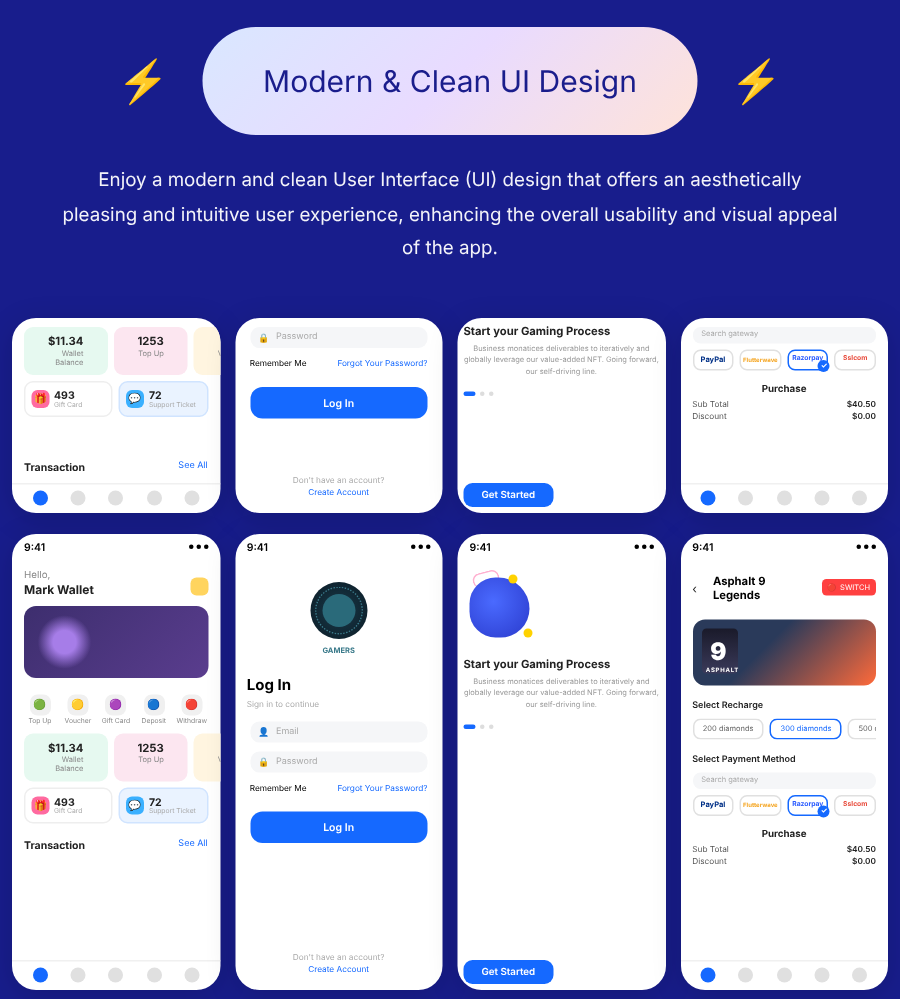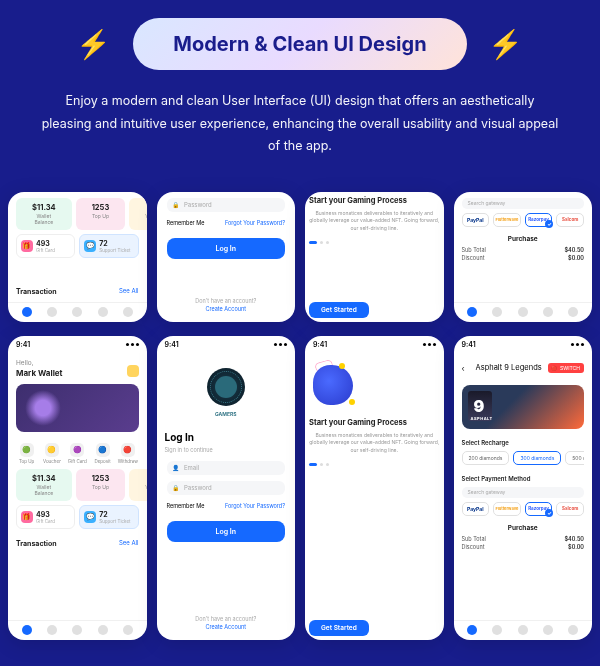--- a/index.html
+++ b/index.html
@@ -1,32 +1,32 @@
 <!DOCTYPE html>
 <html><head>
 <meta charset="utf-8">
 <style>
 *{margin:0;padding:0;box-sizing:border-box;font-family:'Inter',-apple-system,BlinkMacSystemFont,sans-serif}
 body{width:600px;height:666px;overflow:hidden;background:#181d8c}
 .hdr{background:#181d8c;padding:18px 30px 24px}
 .ttl-row{display:flex;align-items:center;justify-content:center;gap:22px;margin-bottom:20px}
 .bolt{font-size:28px;color:#ffd200}
-.ttl-pill{background:linear-gradient(135deg,#d9e7ff 0%,#e9dbff 50%,#ffe3d9 100%);padding:14px 40px;border-radius:999px;font-weight:700;font-size:20px;color:#1a1d8c}
+.ttl-pill{background:linear-gradient(135deg,#d9e7ff 0%,#e9dbff 50%,#ffe3d9 100%);padding:24px 40px;border-radius:999px;font-weight:400;font-size:20px;color:#1a1d8c}
 .desc{text-align:center;color:#ffffff;font-size:12.5px;line-height:1.8;max-width:520px;margin:0 auto;opacity:.95}
 .grid-wrap{padding:10px 8px;display:flex;flex-direction:column;gap:14px}
 .row{display:flex;gap:10px;justify-content:space-between}
 .card{background:#fff;border-radius:16px;flex:1;min-width:0;overflow:hidden;box-shadow:0 4px 20px rgba(0,0,0,.15);position:relative;display:flex;flex-direction:column}
 .card.short{height:130px}
 .card.tall{height:304px}
 .sbar{display:flex;justify-content:space-between;align-items:center;padding:4px 8px;font-size:7px;color:#000;font-weight:600}
 .dots{display:flex;gap:2px}
 .dot{width:3px;height:3px;border-radius:50%;background:#000}
 .inner{padding:6px 8px;flex:1;display:flex;flex-direction:column}
 .stat-row{display:flex;gap:4px;margin-bottom:4px}
-.stat{flex:1;border-radius:6px;padding:5px 16px;text-align:center}
+.stat{flex:1;border-radius:6px;padding:5px 16px;text-align:right}
 .stat .v{font-size:7.5px;font-weight:700;color:#222}
 .stat .l{font-size:5px;color:#888;margin-top:1px}
 .stat.g{background:#e6f9f0}
 .stat.p{background:#fce6f0}
 .stat.y{background:#fff5e0}
 .grow{display:flex;gap:4px;margin-bottom:4px}
 .gc{flex:1;border:1px solid #eee;border-radius:6px;padding:4px;display:flex;align-items:center;gap:3px}
 .gc.fill{background:#eaf3ff;border-color:#d0e4ff}
 .ic{width:12px;height:12px;border-radius:4px;display:flex;align-items:center;justify-content:center;font-size:7px;color:#fff}
 .tx{font-size:7px;font-weight:700;color:#222;flex:1}
@@ -82,21 +82,21 @@
 .logo-inner{width:22px;height:22px;background:#2a6a7a;border-radius:50%}
 .lg-t{font-size:10px;font-weight:700;margin-top:6px;margin-bottom:4px}
 .ob-img{width:48px;height:48px;position:relative;margin:4px 0}
 .ob-img .blob{position:absolute;inset:4px;background:radial-gradient(circle at 40% 40%,#4a6aff,#2a3acc);border-radius:50% 60% 55% 50%}
 .ob-img .spark{position:absolute;width:6px;height:6px;background:#ffd200;border-radius:50%}
 .ob-img .s1{top:2px;left:30px}
 .ob-img .s2{bottom:4px;right:2px}
 .ob-img .squig{position:absolute;top:0;left:6px;width:18px;height:10px;border:1.5px solid #ffb0d0;border-radius:10px;border-bottom:none;transform:rotate(-15deg)}
 .top-nav{display:flex;align-items:center;gap:6px;padding:4px 0;margin-bottom:4px}
 .back{width:8px;height:8px;display:flex;align-items:center;font-size:8px;color:#222}
-.top-nav .tt{font-size:7.5px;font-weight:400}
+.top-nav .tt{font-size:7.5px;font-weight:700}
 .top-nav .tag{margin-left:auto;background:#ff4040;color:#fff;font-size:5px;padding:2px 4px;border-radius:3px;display:flex;align-items:center;gap:2px}
 .game-img{height:44px;border-radius:8px;background:linear-gradient(135deg,#2a3a5a 40%,#ff6a3a 100%);margin-bottom:6px;position:relative;overflow:hidden}
 .game-img::before{content:"";position:absolute;left:6px;top:6px;width:24px;height:30px;background:linear-gradient(180deg,#1a1a2a,#3a3a5a);border-radius:3px}
 .game-img::after{content:"9";position:absolute;left:12px;top:11px;color:#fff;font-size:16px;font-weight:900}
 .game-lbl{position:absolute;left:9px;bottom:8px;color:#fff;font-size:4px;font-weight:700;letter-spacing:.5px}
 .rch-row{display:flex;gap:4px;overflow:hidden}
 .rch{border:1px solid #e0e0e0;border-radius:5px;padding:3px 6px;font-size:5px;color:#666;white-space:nowrap}
 .rch.sel{border-color:#1569ff;color:#1569ff}
 </style>
 </head>

